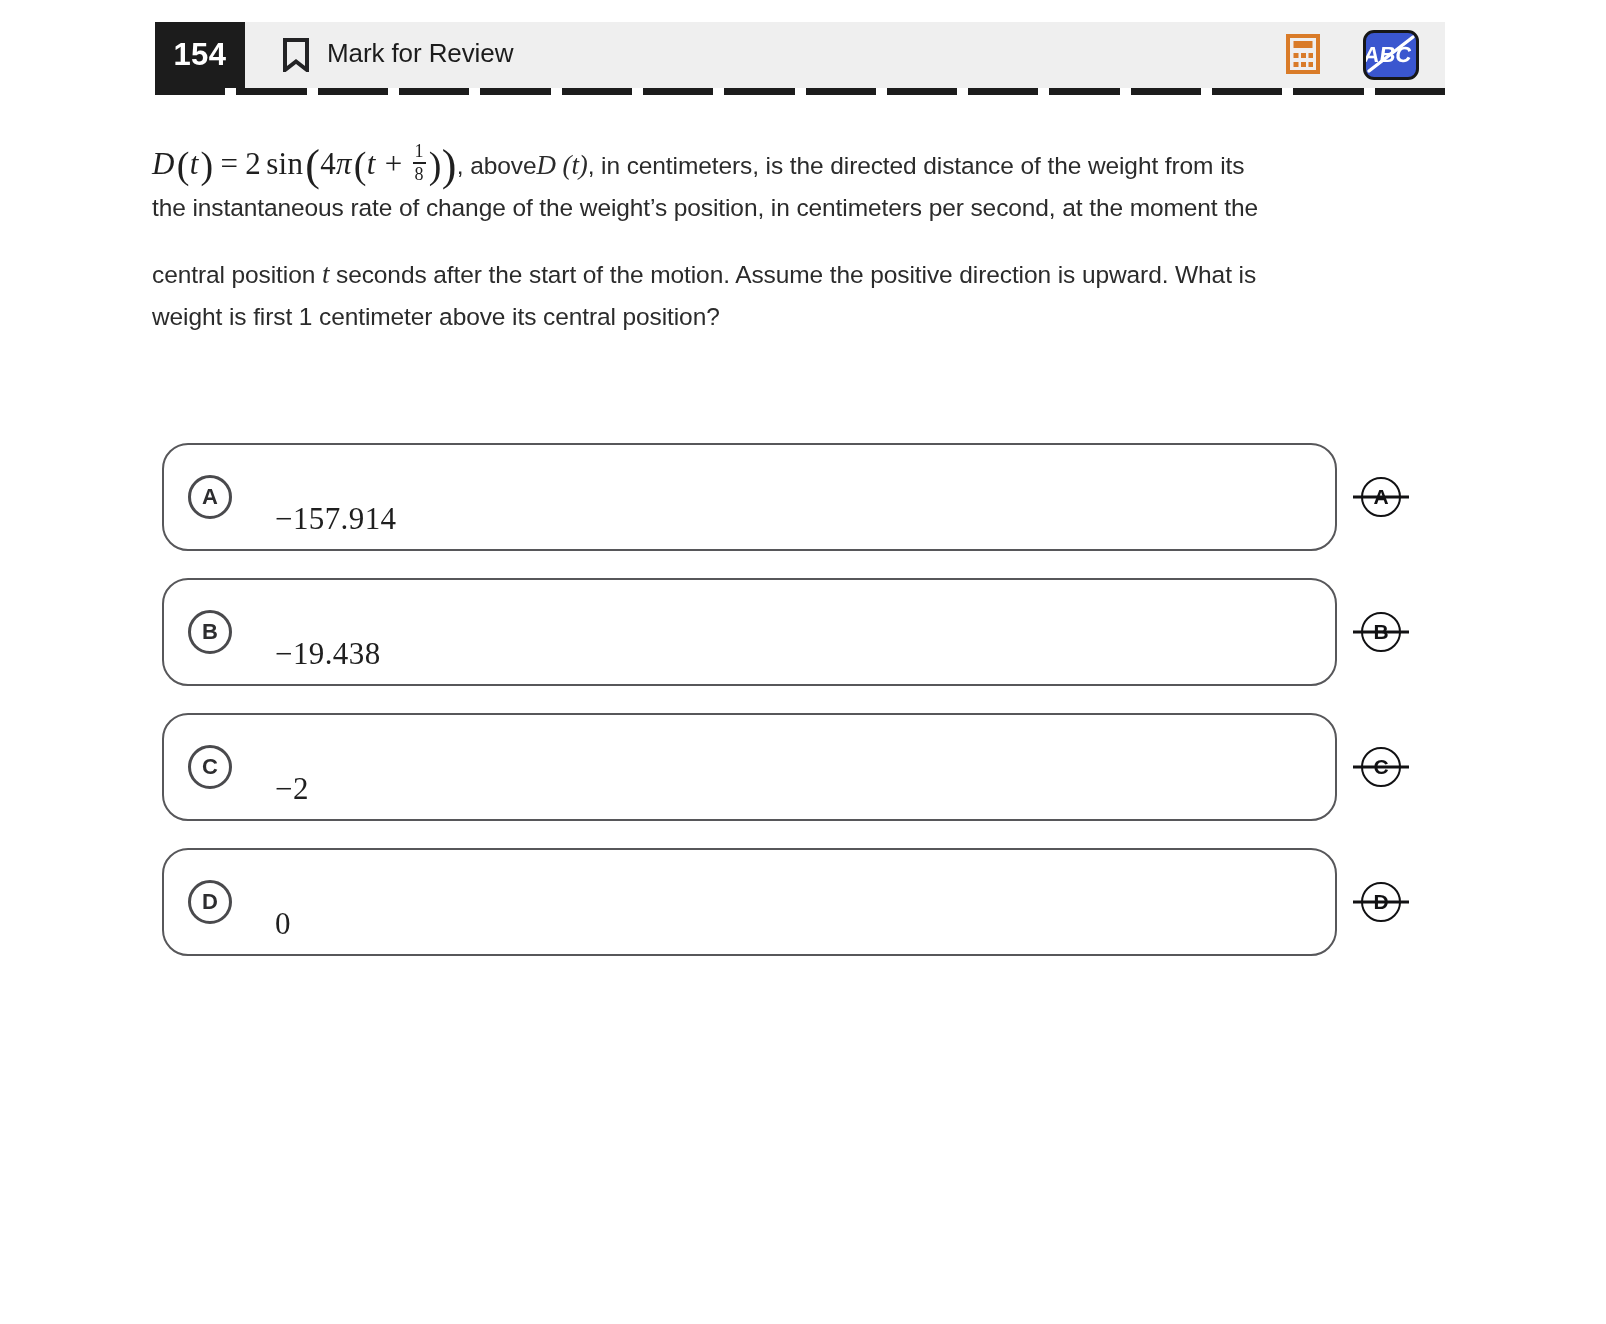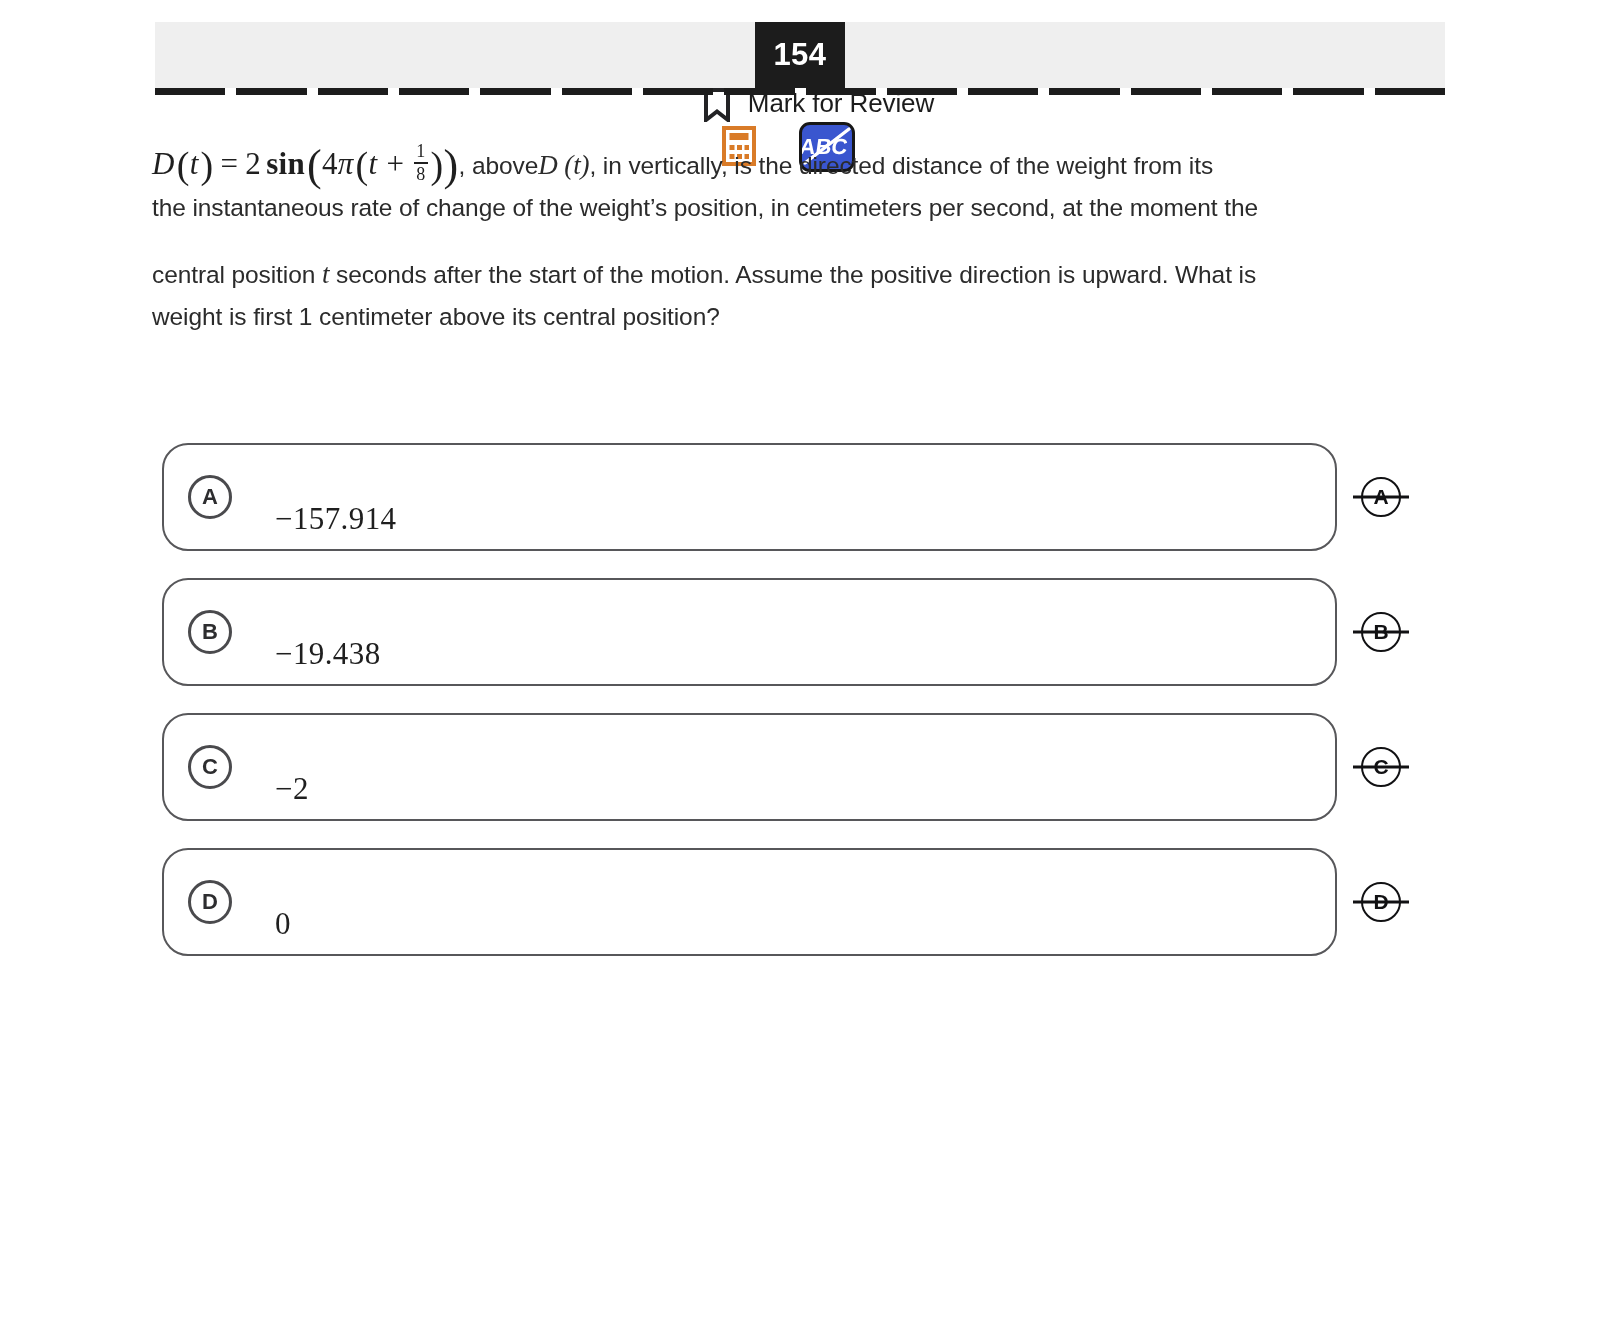--- a/index.html
+++ b/index.html
@@ -21,21 +21,20 @@
   
   .header-bar {
     position: absolute;
     left: 155px;
     top: 22px;
     width: 1290px;
     height: 66px;
     background: #efefef;
     display: flex;
     align-items: center;
-    flex-direction: column;
   }
   .qnum-badge {
     width: 90px;
     height: 66px;
     background: #1c1c1c;
     color: #ffffff;
     display: flex;
     align-items: center;
     justify-content: center;
     font-size: 31px;
@@ -145,21 +144,21 @@
     font-size: 31px;
     color: #1f1f1f;
     display: inline-flex;
     align-items: center;
     white-space: nowrap;
     letter-spacing: 0.3px;
   }
   .eq i { font-style: italic; padding-right: 2px; }
   .eq .op { font-style: normal; padding: 0 7px; }
   .eq .num { font-style: normal; }
-  .eq .fn { font-style: normal; padding-left: 5px; padding-right: 2px; font-weight: bold; }
+  .eq .fn { font-style: normal; padding-left: 5px; padding-right: 2px; }
   .paren-big {
     font-style: normal;
     font-size: 44px;
     line-height: 0;
     position: relative;
     top: 2px;
     font-weight: 300;
   }
   .paren-med {
     font-style: normal;
@@ -362,21 +361,21 @@
         <span class="frac">
           <span class="n">1</span>
           <span class="bar"></span>
           <span class="d">8</span>
         </span>
         <span class="paren-med">)</span>
         <span class="paren-big">)</span>
     </span>
       <span>, above </span>
       <span class="m">D (t)</span>
-      <span>, in vertically, is the directed distance of the weight from its</span>
+      <span>, in centimeters, is the directed distance of the weight from its</span>
   </div>
 
   <div class="qline">the instantaneous rate of change of the weight’s position, in centimeters per second, at the moment the</div>
 
   <div class="qline para3">
     <span>central position </span><span class="m">t</span><span> seconds after the start of the motion. Assume the positive direction is upward. What is</span>
   </div>
   <div class="qline">weight is first 1 centimeter above its central position?</div>
 </div>
 

